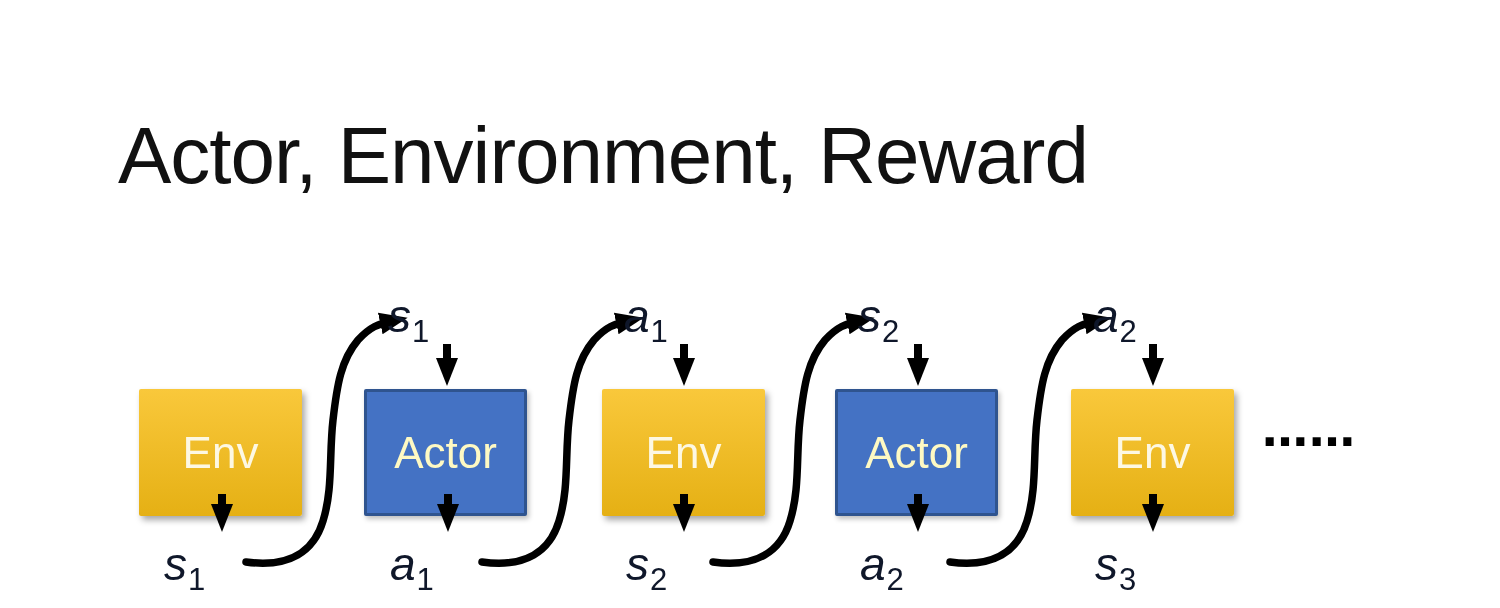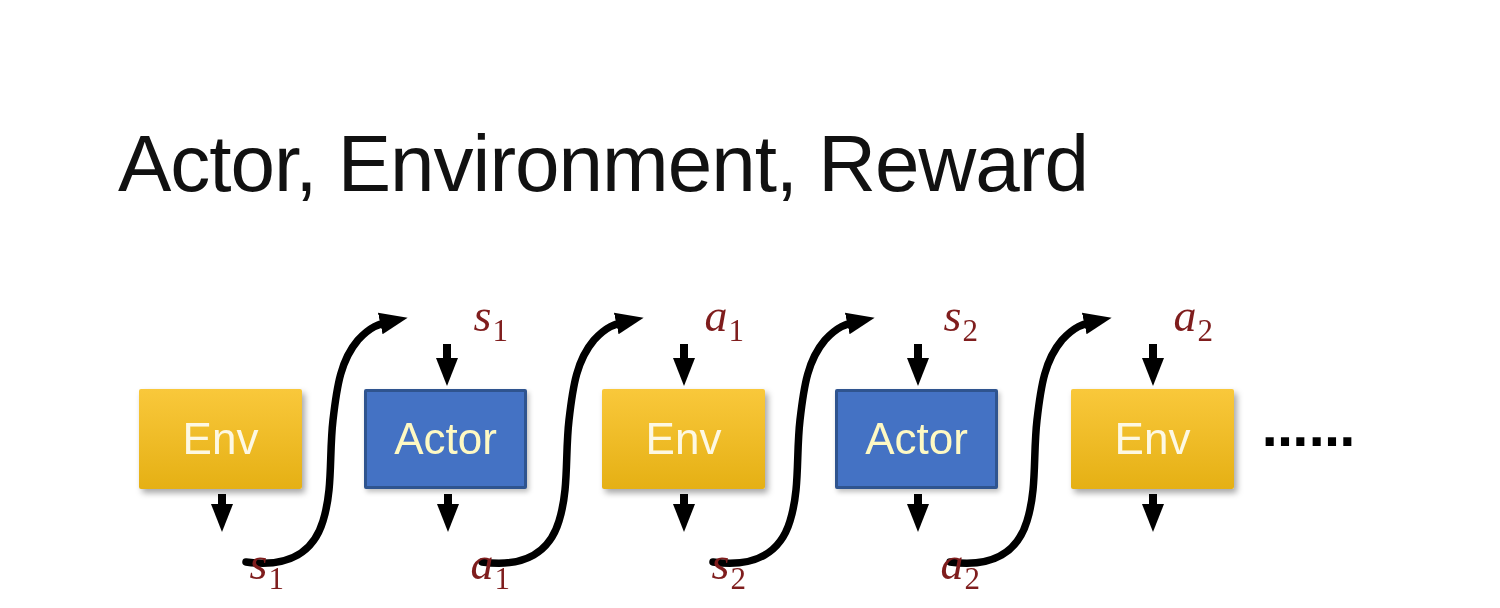--- a/index.html
+++ b/index.html
@@ -7,33 +7,33 @@
     position: relative;
     width: 1500px;
     height: 608px;
     background: #ffffff;
     overflow: hidden;
     font-family: "Liberation Sans", sans-serif;
   }
   #title {
     position: absolute;
     left: 118px;
-    top: 118px;
+    top: 110px;
     font-size: 80px;
     font-weight: 300;
     letter-spacing: -1px;
     color: #111111;
     white-space: nowrap;
     font-family: "Liberation Sans", sans-serif;
   }
   .box {
     position: absolute;
     top: 389px;
     width: 163px;
-    height: 100px;
+    height: 127px;
     box-sizing: border-box;
     border-radius: 2px;
     display: flex;
     align-items: center;
     justify-content: center;
   }
   .box.env {
     background: linear-gradient(180deg, var(--env-top) 0%, var(--env-bottom) 100%);
     box-shadow: 3px 4px 6px rgba(0,0,0,0.35);
   }
@@ -48,25 +48,25 @@
     font-family: "Liberation Sans", sans-serif;
   }
   .box.env .box-label { color: var(--env-text); }
   .box.actor .box-label { color: #fef9c3; }
 
   .mlabel {
     position: absolute;
     width: 120px;
     height: 56px;
     line-height: 56px;
-    text-align: right;
-    font-family: Liberation Serif, serif;
+    text-align: left;
+    font-family: Liberation Sans, sans-serif;
     font-style: italic;
     font-size: 46px;
-    color: #7f1d1d;
+    color: #0f172a;
     white-space: nowrap;
   }
   .mlabel.top { top: 288px; }
   .mlabel.bottom { top: 536px; }
   .msub {
     font-style: normal;
     font-size: 31px;
     position: relative;
     top: 10px;
     margin-left: 1px;
@@ -142,16 +142,17 @@
 
   <div class="mlabel top" style="left:388px"><span class="mbase">s</span><span class="msub">1</span></div>
   <div class="mlabel top" style="left:624px"><span class="mbase">a</span><span class="msub">1</span></div>
   <div class="mlabel top" style="left:858px"><span class="mbase">s</span><span class="msub">2</span></div>
   <div class="mlabel top" style="left:1093px"><span class="mbase">a</span><span class="msub">2</span></div>
 
   <div class="mlabel bottom" style="left:164px"><span class="mbase">s</span><span class="msub">1</span></div>
   <div class="mlabel bottom" style="left:390px"><span class="mbase">a</span><span class="msub">1</span></div>
   <div class="mlabel bottom" style="left:626px"><span class="mbase">s</span><span class="msub">2</span></div>
   <div class="mlabel bottom" style="left:860px"><span class="mbase">a</span><span class="msub">2</span></div>
+  <div class="mlabel bottom" style="left:1095px"><span class="mbase">s</span><span class="msub">3</span></div>
 
   <div id="ellipsis">……</div>
 
 </div>
 
 </body></html>

